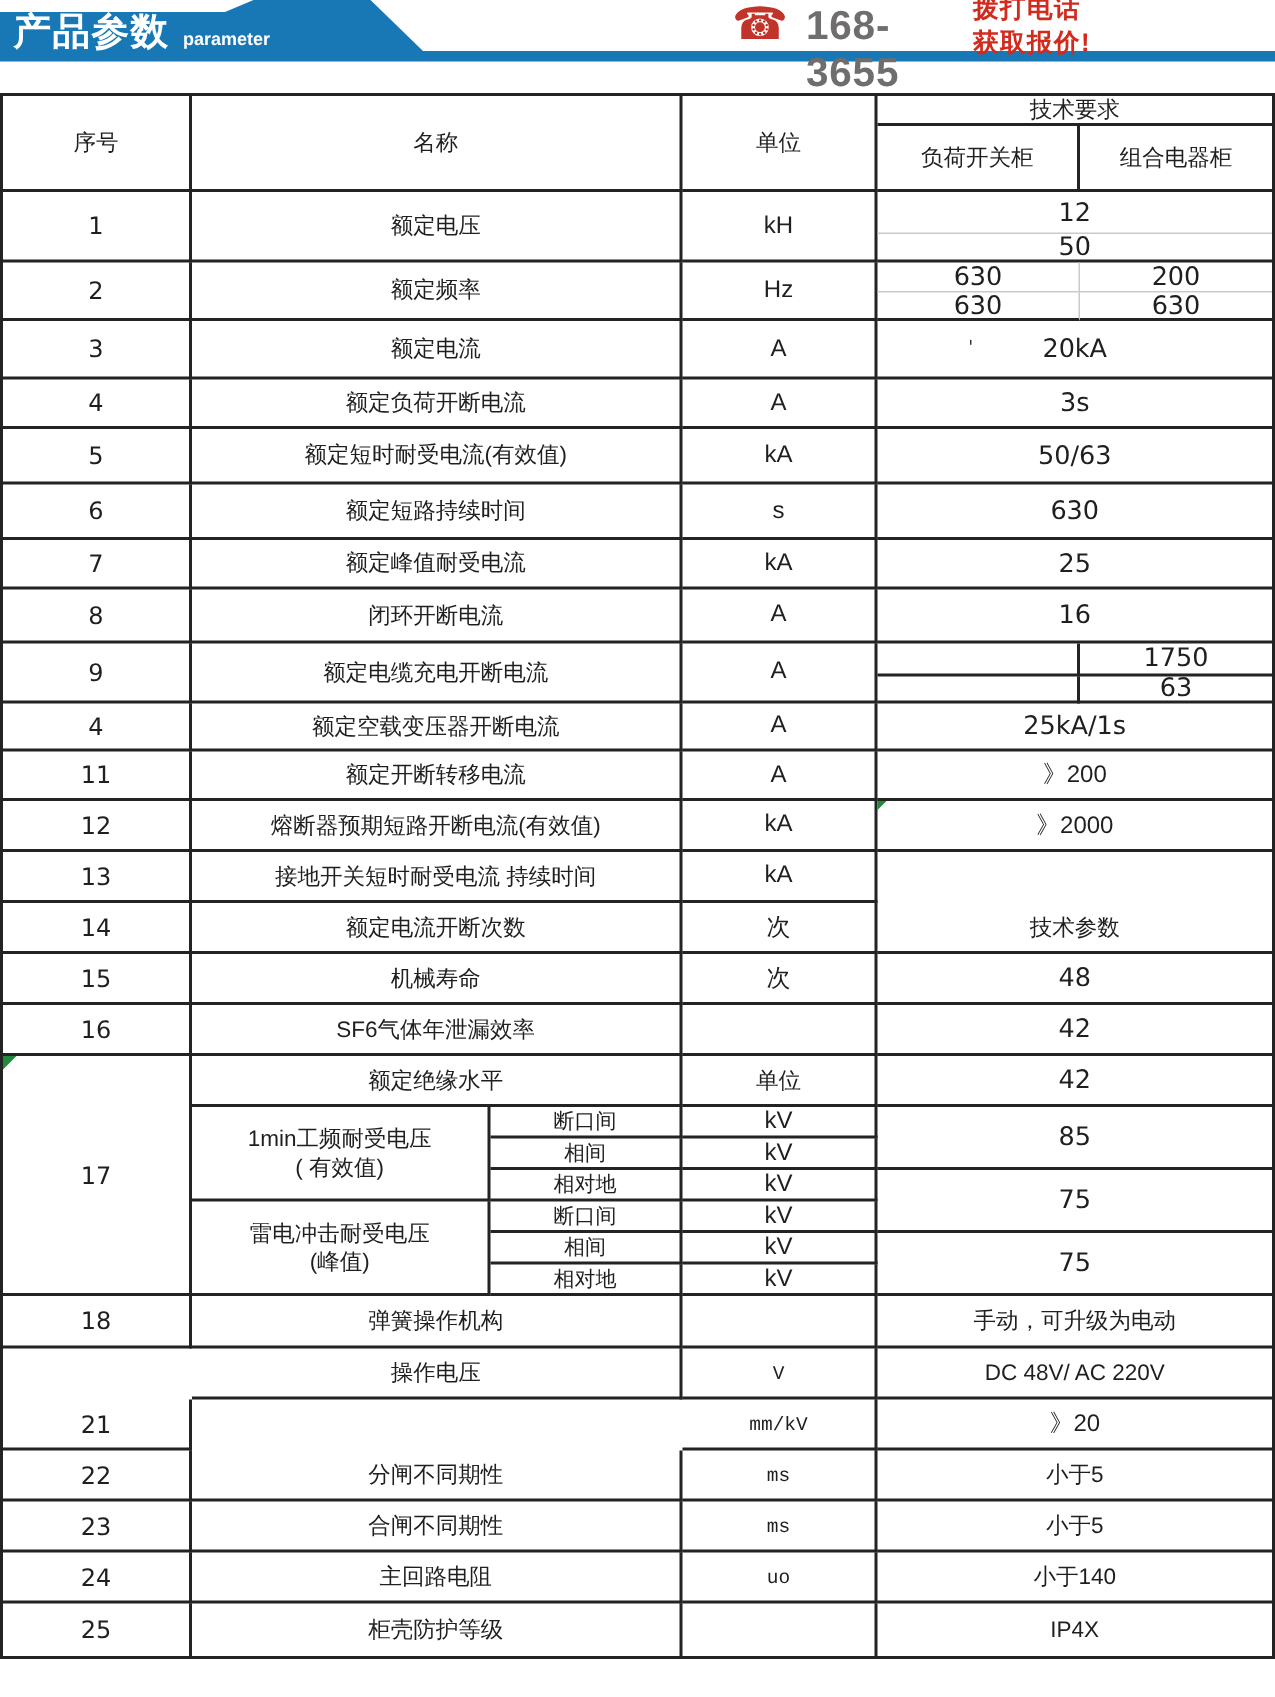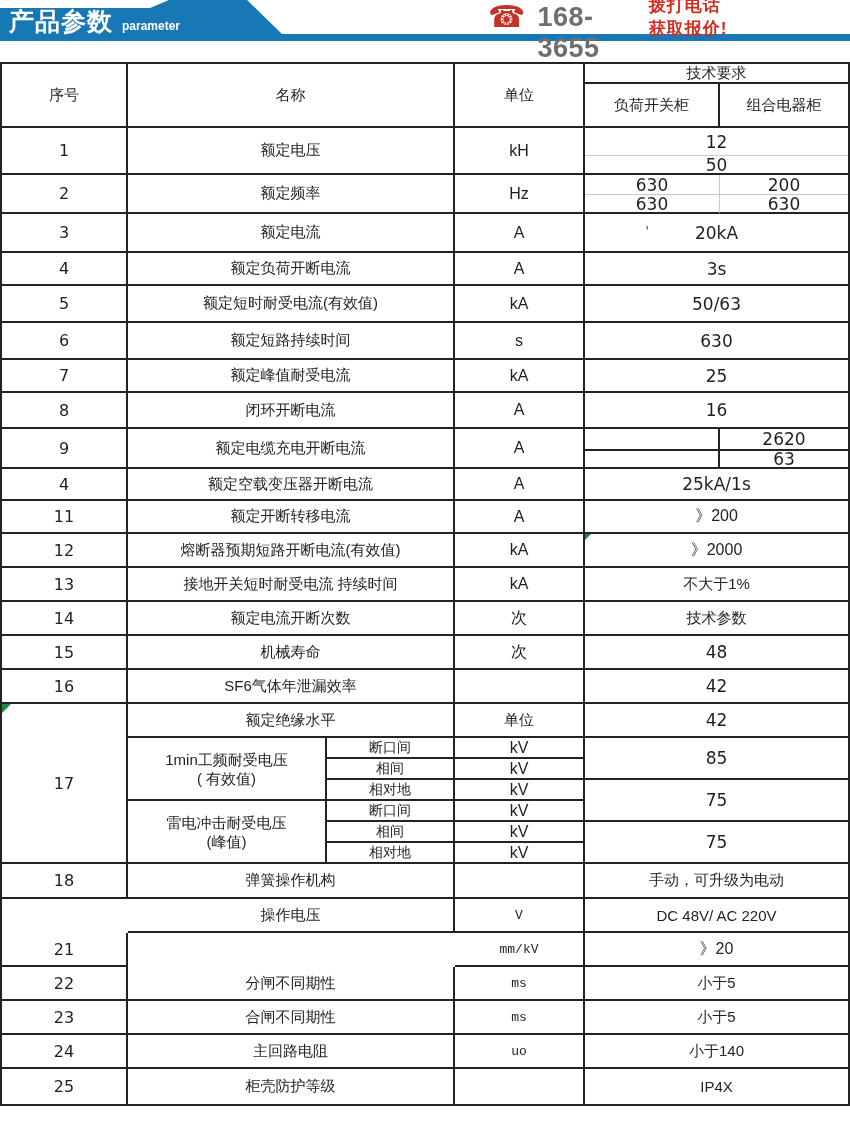--- a/index.html
+++ b/index.html
@@ -109,21 +109,21 @@
 
   <div class="c no" style="grid-area:12/1/13/2">8</div>
   <div class="c name" style="grid-area:12/2/13/4">闭环开断电流</div>
   <div class="c un" style="grid-area:12/4/13/5">A</div>
   <div class="c num nr" style="grid-area:12/5/13/7">16</div>
 
   <div class="c no" style="grid-area:13/1/15/2">9</div>
   <div class="c name" style="grid-area:13/2/15/4">额定电缆充电开断电流</div>
   <div class="c un" style="grid-area:13/4/15/5">A</div>
   <div class="c num" style="grid-area:13/5/14/6"></div>
-  <div class="c num nr" style="grid-area:13/6/14/7">2620</div>
+  <div class="c num nr" style="grid-area:13/6/14/7">1750</div>
   <div class="c num" style="grid-area:14/5/15/6"></div>
   <div class="c num nr" style="grid-area:14/6/15/7">63</div>
 
   <div class="c no" style="grid-area:15/1/16/2">4</div>
   <div class="c name" style="grid-area:15/2/16/4">额定空载变压器开断电流</div>
   <div class="c un" style="grid-area:15/4/16/5">A</div>
   <div class="c num nr" style="grid-area:15/5/16/7">25kA/1s</div>
 
   <div class="c no" style="grid-area:16/1/17/2">11</div>
   <div class="c name" style="grid-area:16/2/17/4">额定开断转移电流</div>
@@ -131,21 +131,20 @@
   <div class="c val nr" style="grid-area:16/5/17/7;font-size:16px">》200</div>
 
   <div class="c no" style="grid-area:17/1/18/2">12</div>
   <div class="c name" style="grid-area:17/2/18/4">熔断器预期短路开断电流(有效值)</div>
   <div class="c un" style="grid-area:17/4/18/5">kA</div>
   <div class="c val nr" style="grid-area:17/5/18/7;font-size:16px">》2000</div>
 
   <div class="c no" style="grid-area:18/1/19/2">13</div>
   <div class="c name" style="grid-area:18/2/19/4">接地开关短时耐受电流 持续时间</div>
   <div class="c un" style="grid-area:18/4/19/5">kA</div>
-  <div class="c val nr" style="grid-area:18/5/19/7">不大于1%</div>
 
   <div class="c no" style="grid-area:19/1/20/2">14</div>
   <div class="c name" style="grid-area:19/2/20/4">额定电流开断次数</div>
   <div class="c un" style="grid-area:19/4/20/5">次</div>
   <div class="c val nr" style="grid-area:19/5/20/7">技术参数</div>
 
   <div class="c no" style="grid-area:20/1/21/2">15</div>
   <div class="c name" style="grid-area:20/2/21/4">机械寿命</div>
   <div class="c un" style="grid-area:20/4/21/5">次</div>
   <div class="c num nr" style="grid-area:20/5/21/7">48</div>

